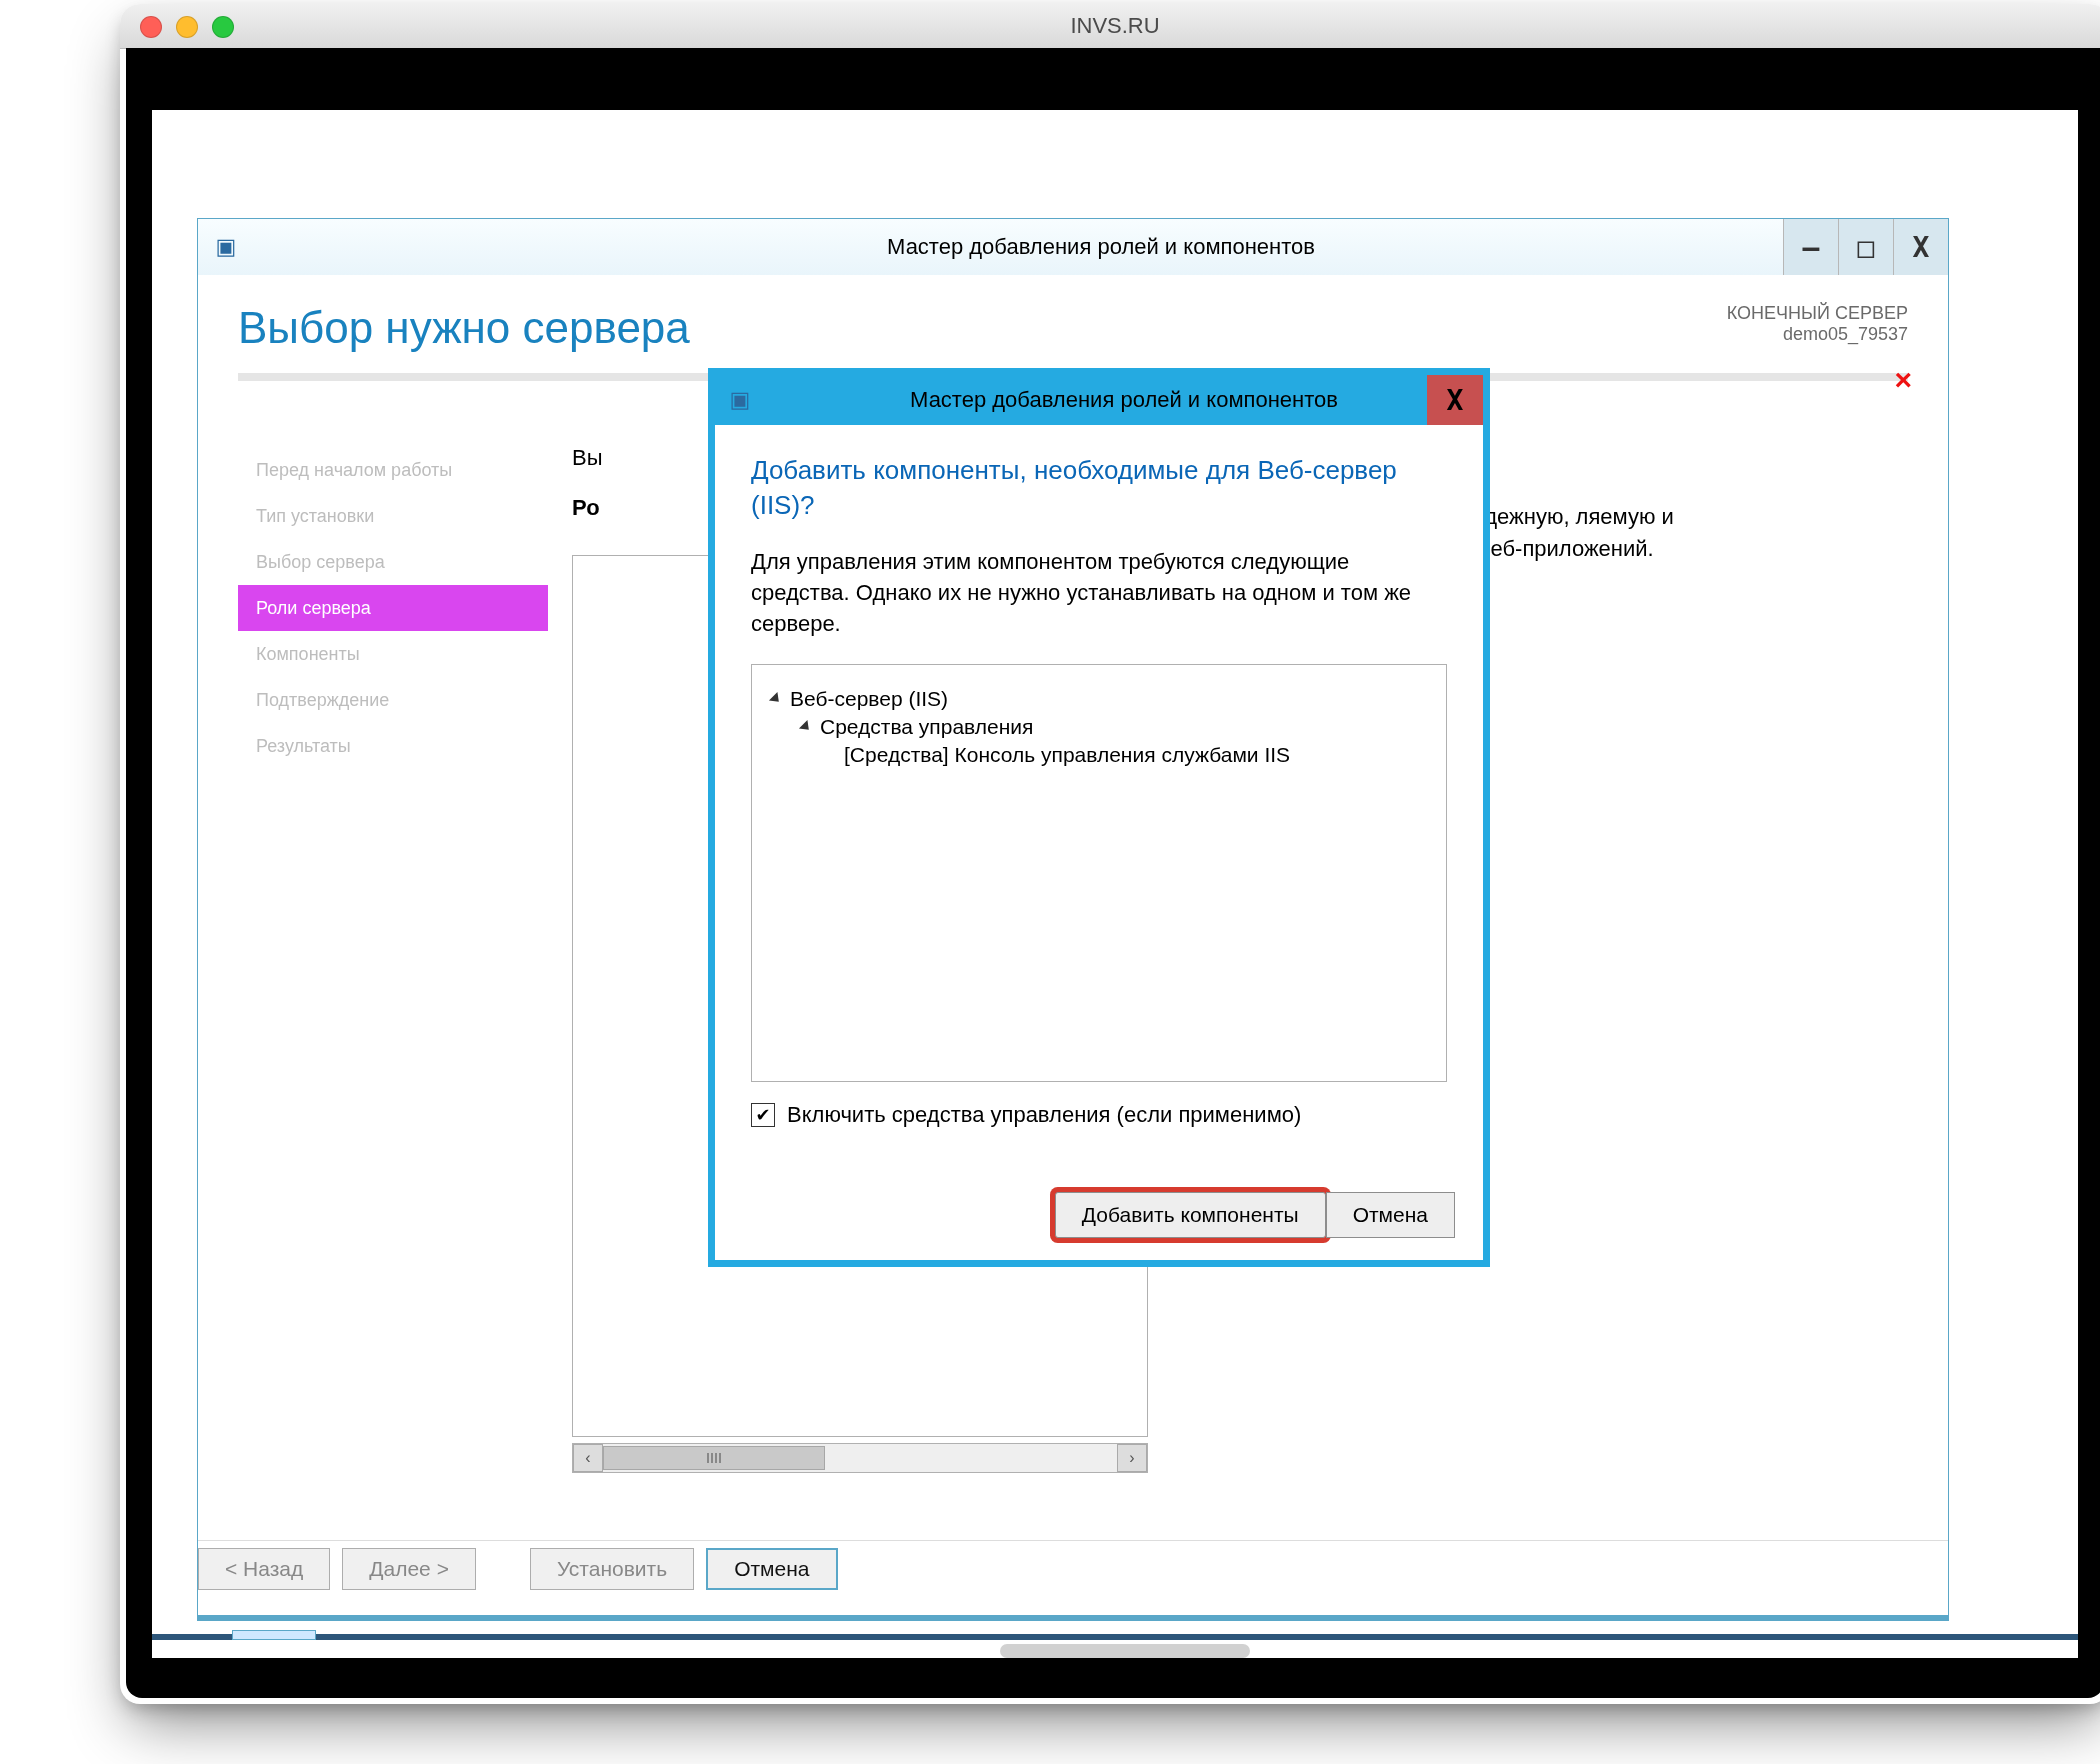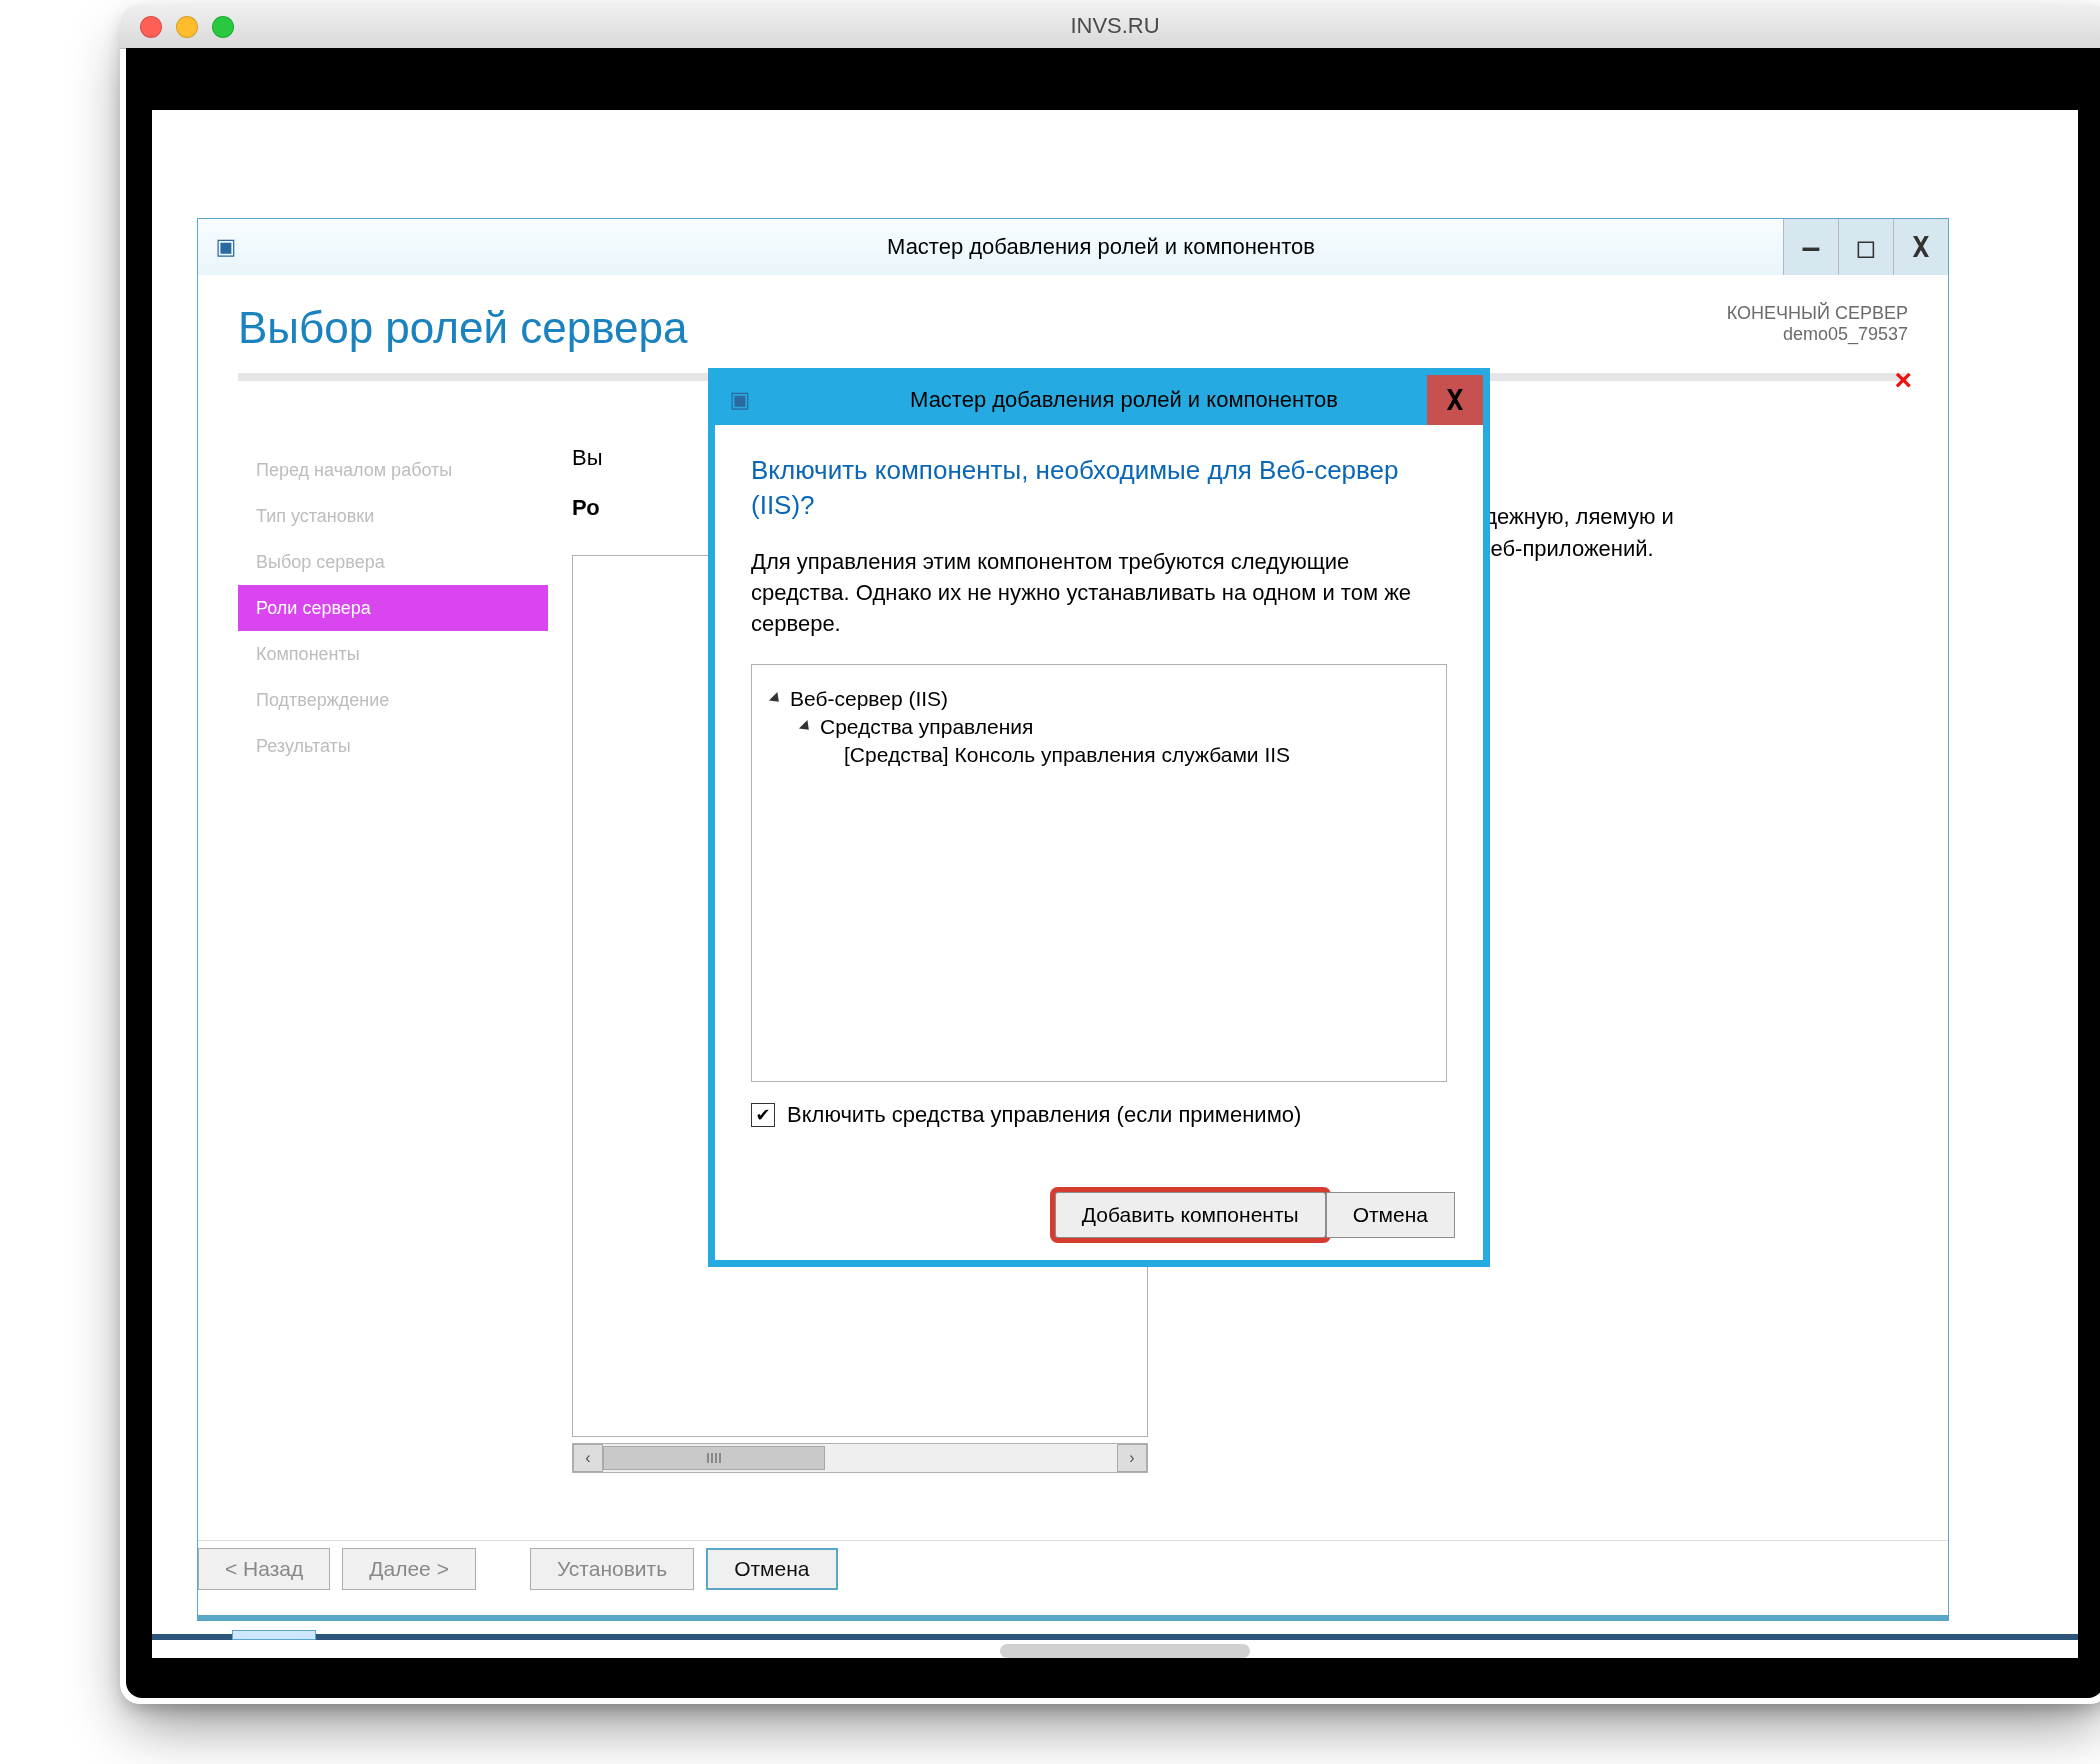--- a/index.html
+++ b/index.html
@@ -97,21 +97,21 @@
           <span class="tt">Мастер добавления ролей и компонентов</span>
           <div class="winbtns">
             <div class="winbtn">—</div>
             <div class="winbtn">□</div>
             <div class="winbtn">X</div>
           </div>
         </div>
 
         <div class="wiz-body">
           <div class="hdr-row">
-            <div class="page-h">Выбор ролей сервера</div>
+            <div class="page-h">Выбор нужно сервера</div>
             <div class="srv-info">
               <div>КОНЕЧНЫЙ СЕРВЕР</div>
               <div>demo05_79537</div>
             </div>
           </div>
           <div class="hr1">
             <span class="redx">×</span>
           </div>
 
           <div class="content">
@@ -154,21 +154,21 @@
 
       <div class="dlg">
         <div class="dlg-title">
           <span class="ticon">
               <span class="srv-ico">▣</span>
             </span>
           <span class="tt">Мастер добавления ролей и компонентов</span>
           <div class="dlg-close">X</div>
         </div>
         <div class="dlg-body">
-          <div class="dlg-q">Включить компоненты, необходимые для Веб-сервер (IIS)?</div>
+          <div class="dlg-q">Добавить компоненты, необходимые для Веб-сервер (IIS)?</div>
           <div class="dlg-p">Для управления этим компонентом требуются следующие средства. Однако их не нужно устанавливать на одном и том же сервере.</div>
           <div class="tree">
             <div class="tree-row">
                 <span class="tri"></span>
                 <span>Веб-сервер (IIS)</span>
               </div>
             <div class="tree-row ind1">
                 <span class="tri"></span>
                 <span>Средства управления</span>
               </div>

